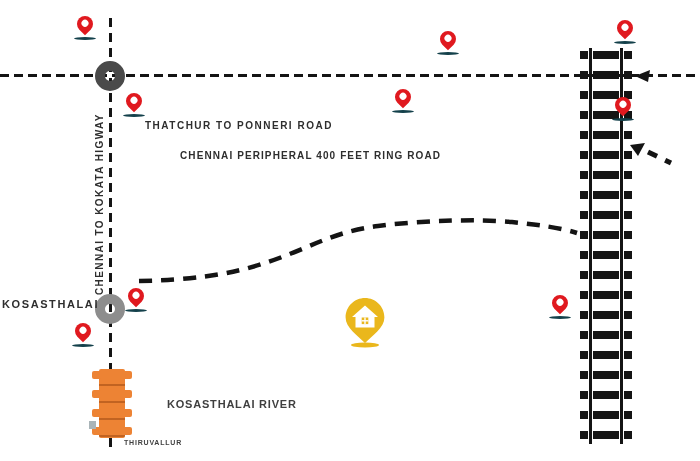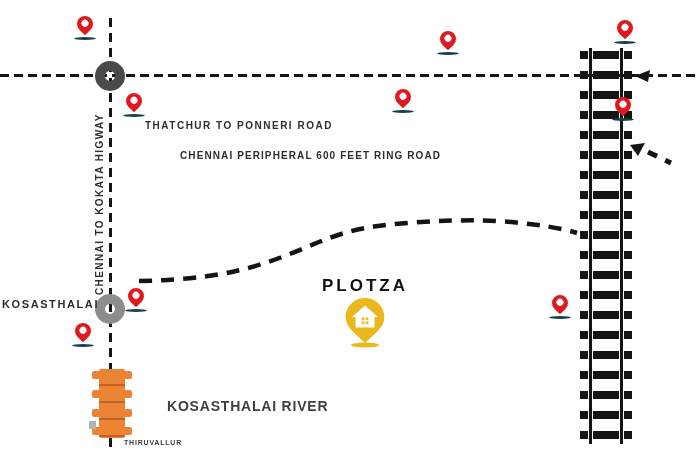--- a/index.html
+++ b/index.html
@@ -62,21 +62,21 @@
   .bridge-gray{position:absolute;left:-3px;top:53px;width:7px;height:8px;background:#a9b4b8;}
 
   
   .top-road-label{left:145px;top:76px;font-size:10px;letter-spacing:1.5px;margin-top:44px;}
   .ring-road-label{left:180px;top:150px;font-size:10px;letter-spacing:1.1px;}
   .vroad-label{position:absolute;left:94px;top:119px;height:176px;writing-mode:vertical-rl;
                transform:rotate(180deg);font-size:10px;font-weight:600;letter-spacing:1.4px;
                color:var(--text-dark);white-space:nowrap;}
   .eriyapalayam-label{left:2px;top:298px;font-size:11px;font-weight:700;letter-spacing:1.6px;}
   .plotza-label{left:322px;top:276px;font-size:17px;letter-spacing:3px;color:#111;}
-  .river-label{left:167px;top:398px;font-size:14px;font-weight:700;letter-spacing:.8px;color:#3f3f3f;}
+  .river-label{left:167px;top:398px;font-size:11px;font-weight:700;letter-spacing:.8px;color:#3f3f3f;}
   .town-label{left:124px;top:439px;font-size:7px;font-weight:700;letter-spacing:.8px;color:#3f3f3f;}
 </style>
 </head>
 <body>
 
 <div class="map">
 
   <div class="road-h"></div>
   <div class="road-v"></div>
 
@@ -153,20 +153,19 @@
       <ellipse class="y-fill" cx="24" cy="49" rx="14" ry="2.6"></ellipse>
       <path class="y-fill" d="M24 2 C 13.3 2 4.6 10.7 4.6 21.4 C 4.6 31.5 16.5 39.5 24 47 C 31.5 39.5 43.4 31.5 43.4 21.4 C 43.4 10.7 34.7 2 24 2 Z"></path>
       <path fill="#ffffff" d="M24 9.5 L37 21 L33.5 21 L33.5 31.5 L14.5 31.5 L14.5 21 L11 21 Z"></path>
       <rect class="y-fill" x="20.7" y="21.5" width="6.6" height="6.6"></rect>
       <line x1="24" y1="21.5" x2="24" y2="28.1" stroke="#ffffff" stroke-width="1.4"></line>
       <line x1="20.7" y1="24.8" x2="27.3" y2="24.8" stroke="#ffffff" stroke-width="1.4"></line>
     </svg>
   </div>
 
   <div class="lbl top-road-label">THATCHUR TO PONNERI ROAD</div>
-  <div class="lbl ring-road-label">CHENNAI PERIPHERAL 600 FEET RING ROAD</div>
+  <div class="lbl ring-road-label">CHENNAI PERIPHERAL 400 FEET RING ROAD</div>
   <div class="vroad-label">CHENNAI TO KOKATA HIGWAY</div>
   <div class="lbl eriyapalayam-label">KOSASTHALAI</div>
-  <div class="lbl plotza-label">PLOTZA</div>
   <div class="lbl river-label">KOSASTHALAI RIVER</div>
   <div class="lbl town-label">THIRUVALLUR</div>
 
 </div>
 
 </body></html>

